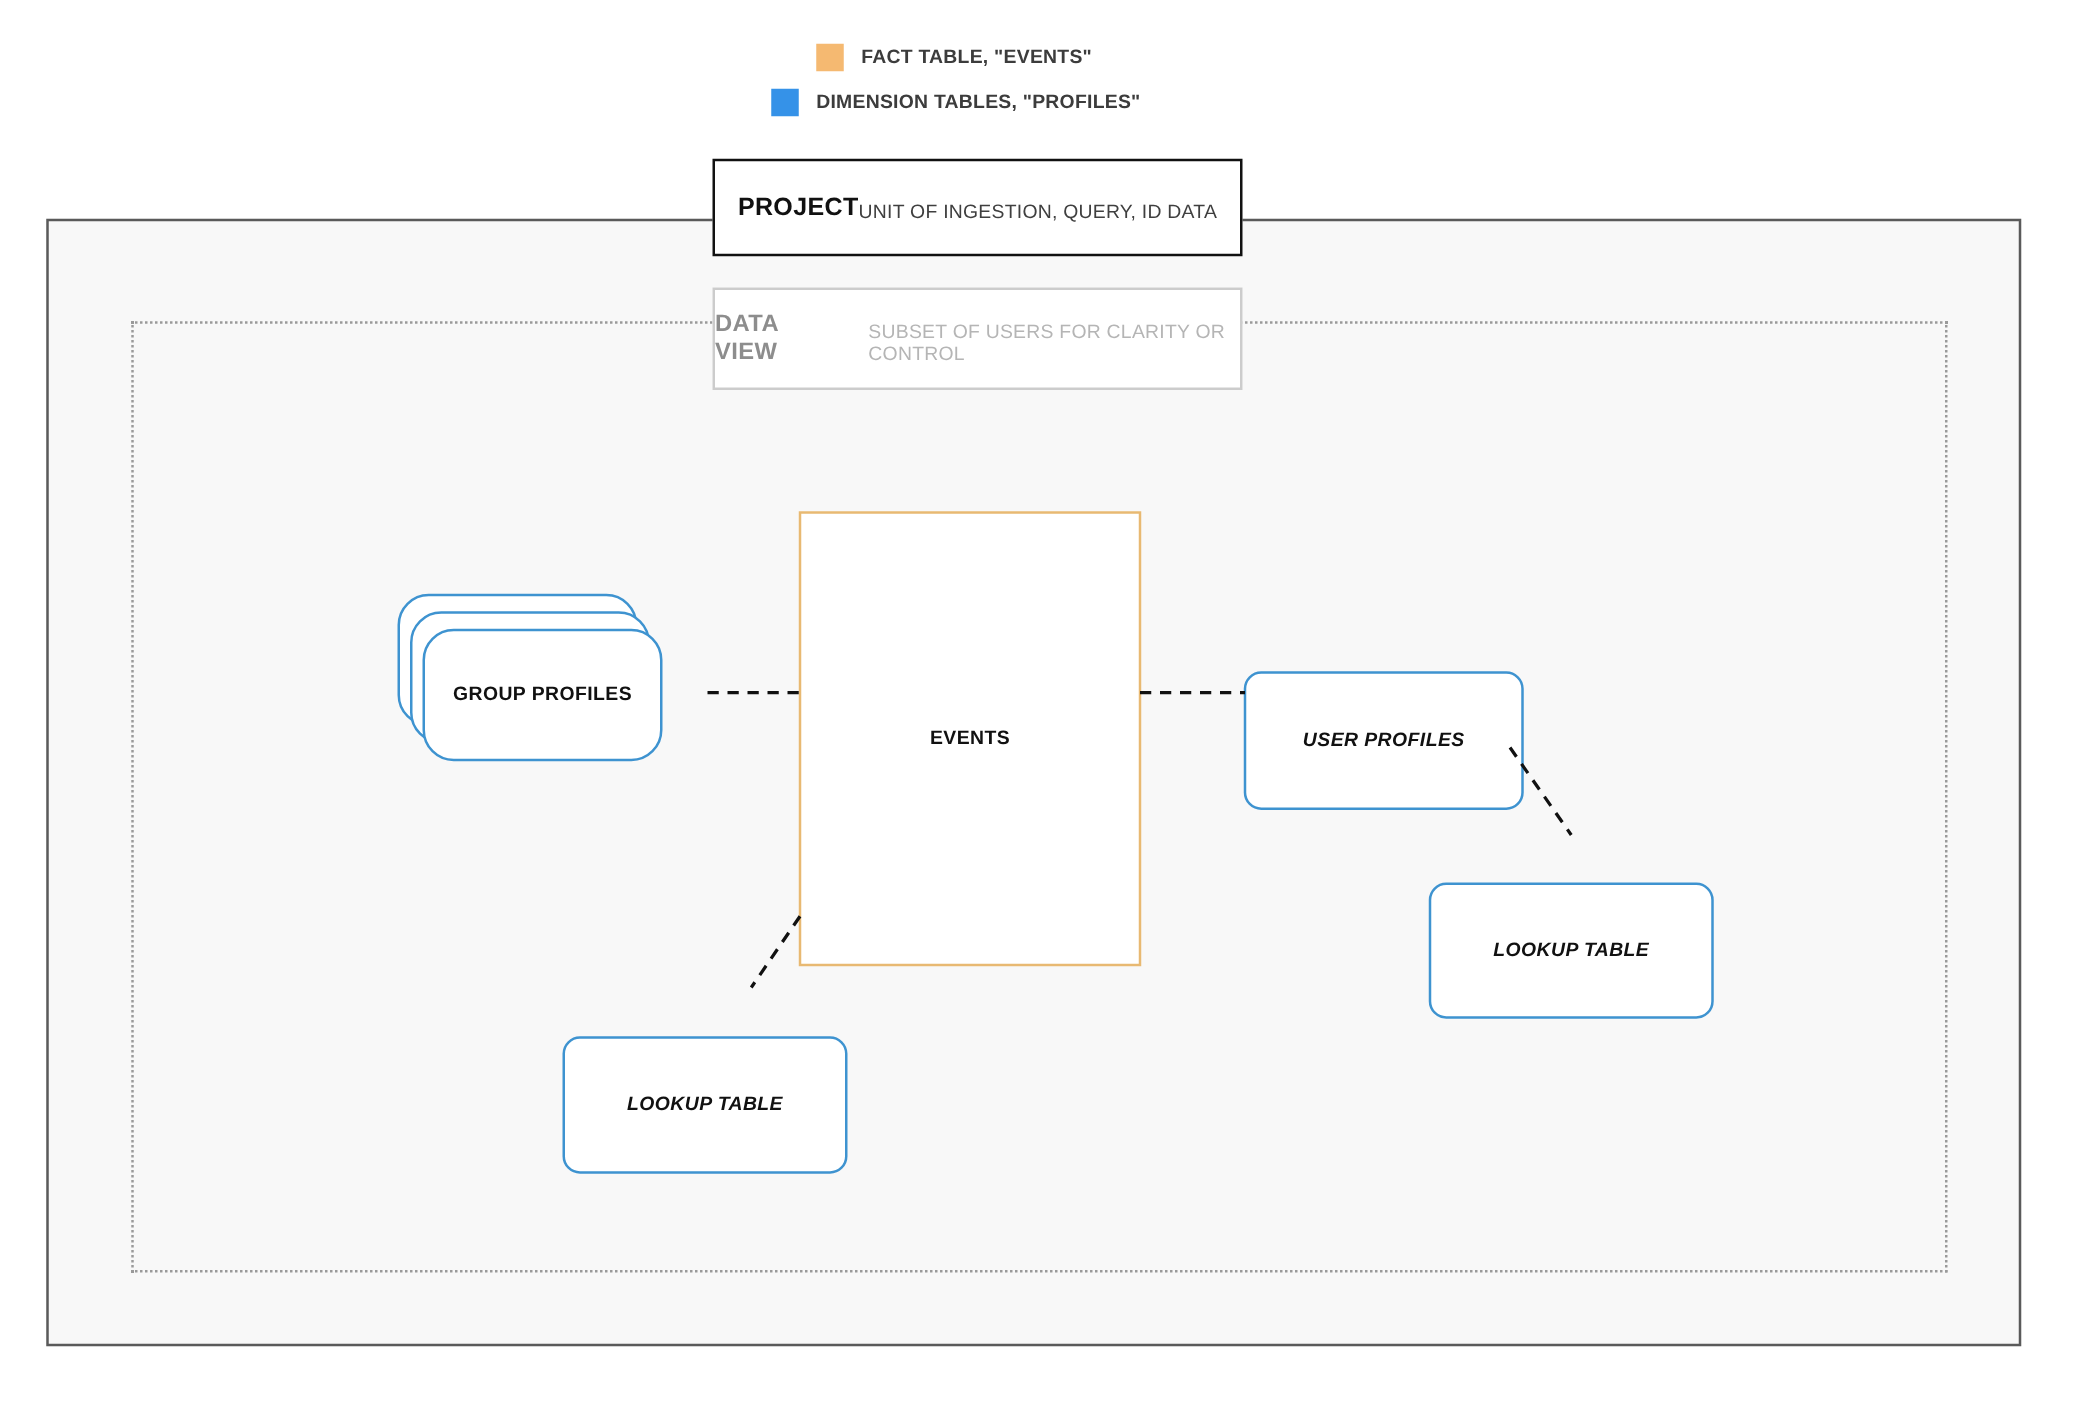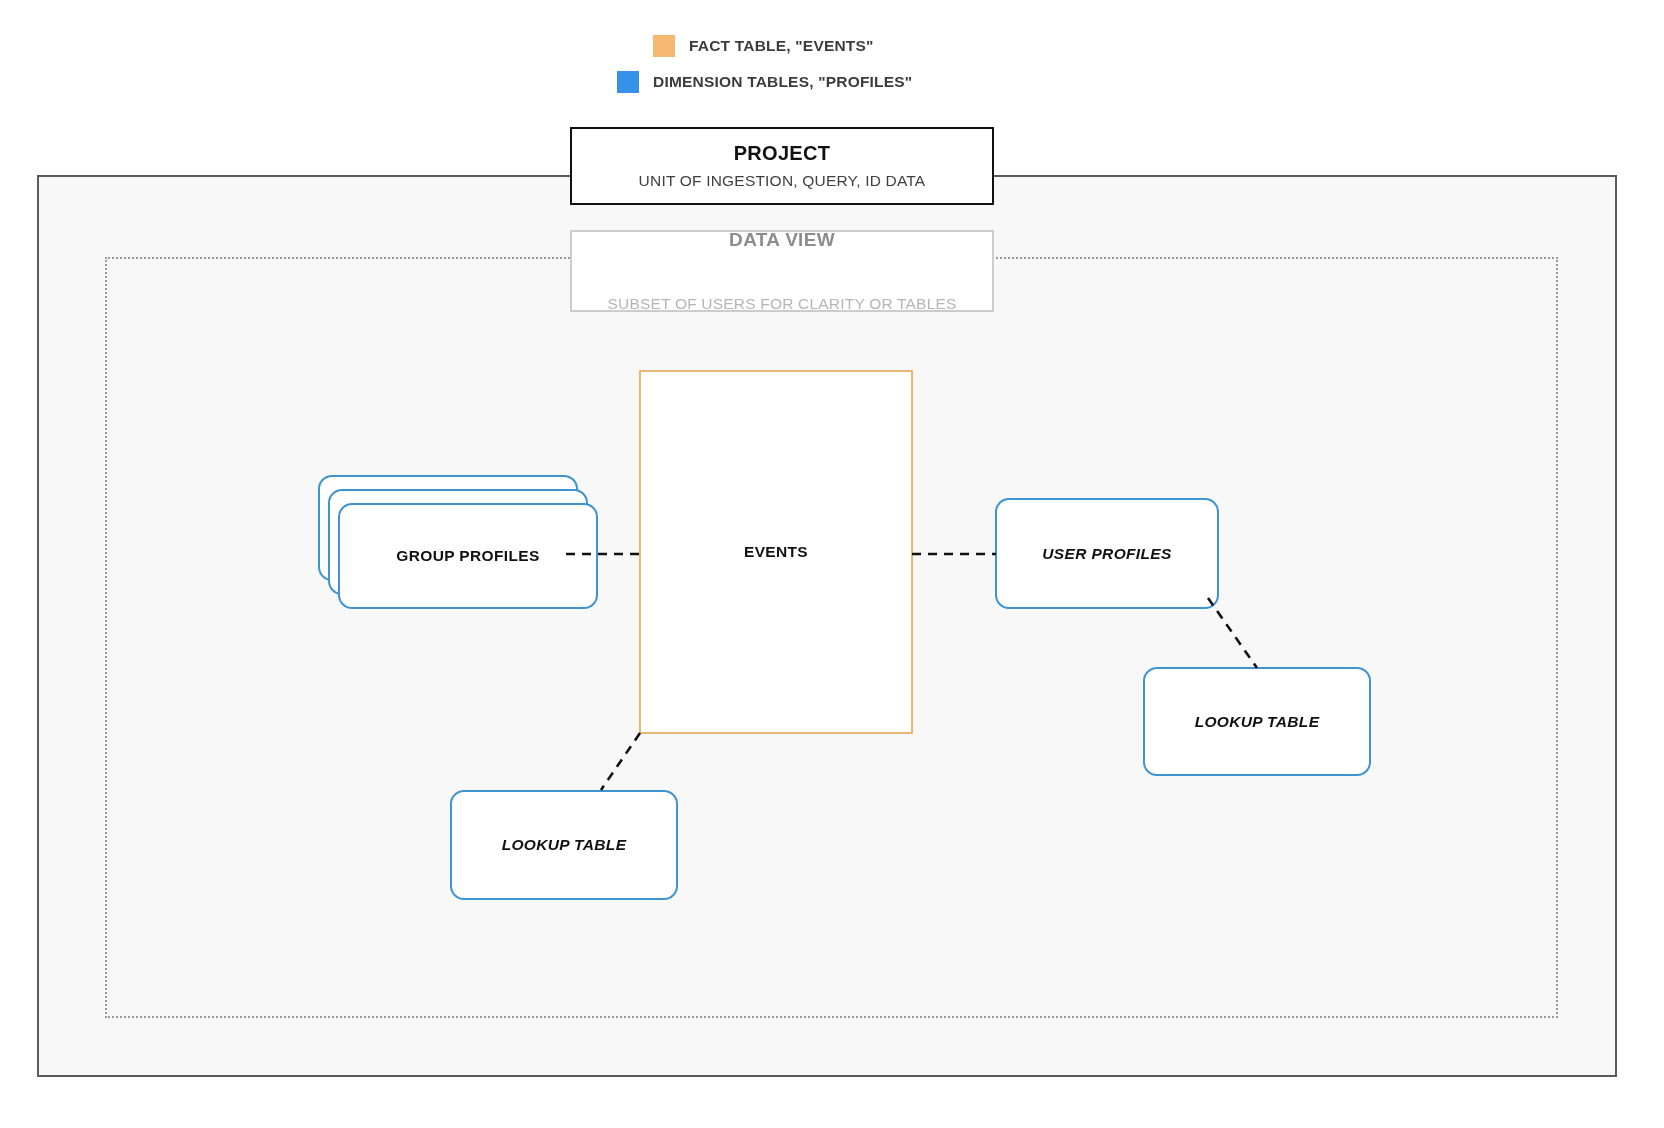--- a/index.html
+++ b/index.html
@@ -64,21 +64,21 @@
     box-sizing: border-box;
     background: transparent;
   }
 
   
   .hdr-box {
     position: absolute;
     box-sizing: border-box;
     background: #ffffff;
     display: flex;
-    flex-direction: column;
+    flex-direction: row;
     align-items: center;
     justify-content: center;
   }
   .project-box {
     left: 570px;
     top: 127px;
     width: 424px;
     height: 78px;
     border: 2.5px solid #111111;
     z-index: 6;
@@ -119,20 +119,21 @@
 
   
   .node {
     position: absolute;
     box-sizing: border-box;
     background: #ffffff;
     display: flex;
     align-items: center;
     justify-content: center;
     z-index: 4;
+    margin-top: 39px;
   }
   .node-label {
     font-size: 15.5px;
     font-weight: bold;
     color: #111111;
     letter-spacing: 0.35px;
     text-align: center;
   }
 
   .events-box {
@@ -155,25 +156,25 @@
     position: absolute;
     left: 318px;
     top: 475px;
     width: 250px;
     height: 136px;
     z-index: 4;
   }
   .stack-card {
     position: absolute;
     box-sizing: border-box;
-    width: 260px;
+    width: 192px;
     height: 106px;
     background: #ffffff;
     border: 2px solid #3e93d0;
-    border-radius: 14px;
+    border-radius: 25px;
   }
   .stack-card-3 { left: 0px;  top: 0px;  z-index: 1; }
   .stack-card-2 { left: 10px; top: 14px; z-index: 2; }
   .stack-card-1 { left: 20px; top: 28px; z-index: 3;
                   display: flex; align-items: center; justify-content: center; }
 
   .user-profiles-box { left: 995px; top: 498px;  width: 224px; height: 111px; }
   .lookup-right-box  { left: 1143px; top: 667px; width: 228px; height: 109px; }
   .lookup-left-box   { left: 450px;  top: 790px; width: 228px; height: 110px; }
 
@@ -237,21 +238,21 @@
   <div class="node profile-node lookup-right-box">
     <span class="node-label">LOOKUP TABLE</span>
   </div>
 
   <div class="node profile-node lookup-left-box">
     <span class="node-label">LOOKUP TABLE</span>
   </div>
 
   <div class="hdr-box dataview-box">
     <span class="dataview-title">DATA VIEW</span>
-    <span class="dataview-sub">SUBSET OF USERS FOR CLARITY OR TABLES</span>
+    <span class="dataview-sub">SUBSET OF USERS FOR CLARITY OR CONTROL</span>
   </div>
 
   <div class="hdr-box project-box">
     <span class="project-title">PROJECT</span>
     <span class="project-sub">UNIT OF INGESTION, QUERY, ID DATA</span>
   </div>
 
 </div>
 
 </body></html>

